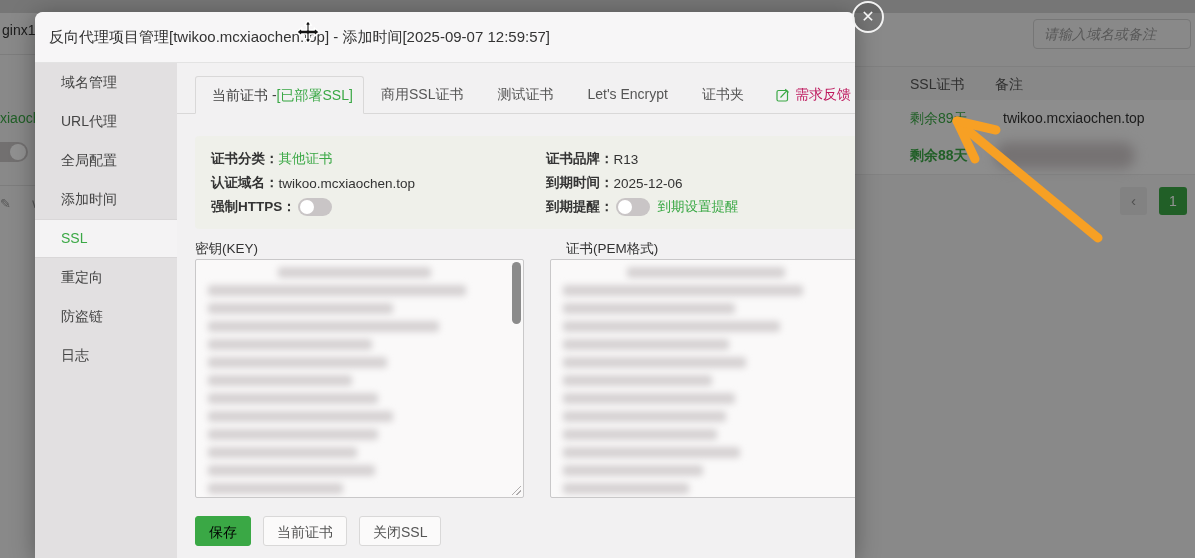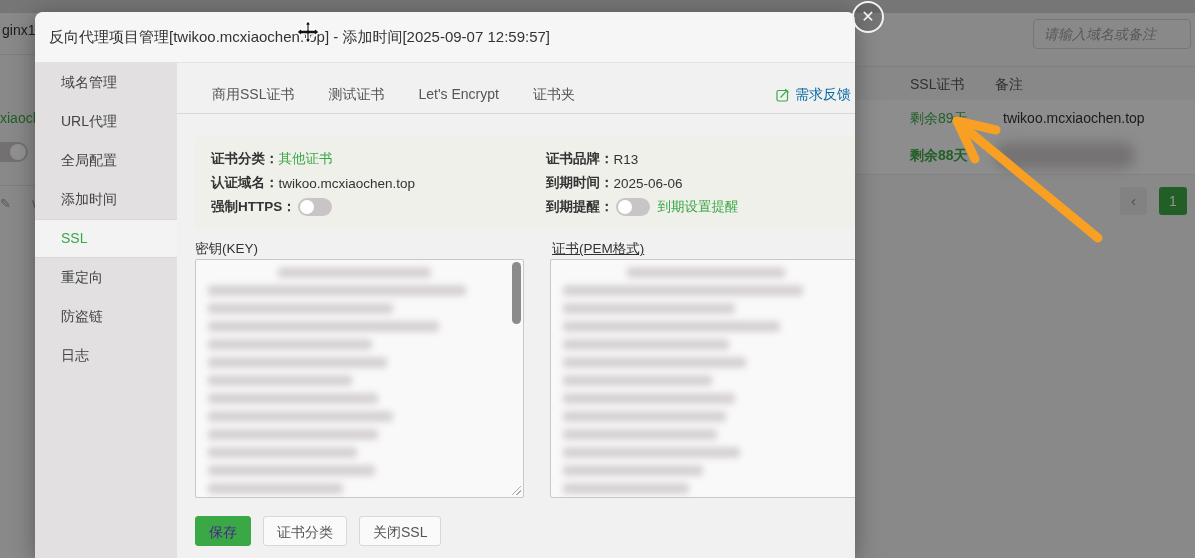--- a/index.html
+++ b/index.html
@@ -52,46 +52,46 @@
   .side-item{height:39px;line-height:39px;padding-left:26px;font-size:14px;color:#444;cursor:pointer;}
   .side-item.active{background:#f4f3f4;color:#3aa845;border-top:1px solid #d9d7d8;border-bottom:1px solid #d9d7d8;height:37px;line-height:37px;}
   .content{position:relative;flex:1;background:#f2f1f2;}
   
   .tab-bar{position:absolute;left:0;right:0;top:13px;height:37px;display:flex;align-items:stretch;
     border-bottom:1px solid #d9d8d8;padding-left:18px;box-sizing:content-box;}
   .tab{line-height:37px;font-size:14px;color:#555;padding:0 17px;cursor:pointer;white-space:nowrap;}
   .tab.active{width:135px;text-align:center;border:1px solid #d9d8d8;border-bottom:1px solid #f2f1f2;
     border-radius:3px 3px 0 0;margin-bottom:-1px;background:#f2f1f2;color:#444;padding:0 16px;}
   .tab.active .badge{color:#3aa845;}
-  .feedback{margin-left:auto;margin-right:4px;display:flex;align-items:center;gap:5px;color:#0369a1;font-size:14px;cursor:pointer;}
+  .feedback{margin-left:auto;margin-right:4px;display:flex;align-items:center;gap:5px;color:#be185d;font-size:14px;cursor:pointer;}
   
   .info-panel{position:absolute;left:18px;top:73px;width:678px;height:93px;background:#eff0ea;border-radius:4px;
     box-sizing:border-box;padding:11px 16px;display:grid;grid-template-columns:335px auto;grid-auto-rows:24px;align-items:center;font-size:13.5px;color:#333;}
   .info-cell{display:flex;align-items:center;white-space:nowrap;}
   .info-label{font-weight:600;}
   .green-text{color:#3aa845;}
   .green-link{color:#3aa845;cursor:pointer;margin-left:8px;}
   .toggle{position:relative;display:inline-block;width:34px;height:18px;border-radius:9px;background:#c9c5c6;margin-left:2px;cursor:pointer;}
   .toggle .knob{position:absolute;left:2px;top:2px;width:14px;height:14px;border-radius:50%;background:#fff;}
   
   .area-label{position:absolute;top:177px;font-size:13.5px;color:#333;}
-  .area-label.key{left:18px;} .area-label.pem{left:375px;text-decoration:underline;}
+  .area-label.key{left:18px;} .area-label.pem{left:389px;}
   .cert-box{position:absolute;top:196px;height:239px;border:1px solid #c9c8c9;border-radius:2px;background:#faf9f9;box-sizing:border-box;overflow:hidden;}
   .cert-box.key{left:18px;width:329px;} .cert-box.pem{left:373px;width:322px;}
   .blur-lines{padding:7px 22px 0 12px;}
   .blur-line{height:11px;border-radius:3px;background:#d6d2d3;margin-bottom:7px;filter:blur(3px);}
   .blur-line.first{margin-left:auto;margin-right:auto;}
   .scroll-thumb{position:absolute;top:2px;right:2px;width:9px;border-radius:5px;background:#8b8b8b;}
   .cert-box.key .scroll-thumb{height:62px;} .cert-box.pem .scroll-thumb{height:52px;}
   .resize-grip{position:absolute;right:2px;bottom:2px;width:9px;height:9px;
     background:linear-gradient(135deg,transparent 46%,#b0adae 46%,#b0adae 54%,transparent 54%,transparent 70%,#b0adae 70%,#b0adae 78%,transparent 78%);}
   
   .btn-row{position:absolute;left:18px;top:453px;display:flex;gap:12px;}
   .btn{height:30px;line-height:30px;padding:0 13px;font-size:14px;border-radius:3px;cursor:pointer;box-sizing:border-box;}
-  .btn.primary{background:#3aa845;color:#4c1d95;border:1px solid #3aa845;}
+  .btn.primary{background:#3aa845;color:#000000;border:1px solid #3aa845;}
   .btn.plain{background:#fbfafa;color:#555;border:1px solid #d9d8d8;}
 </style>
 </head>
 <body>
 
 <div class="bg-page">
   <div class="bg-topband"></div>
   <div class="bg-left-row1">ginx1.</div>
   <div class="bg-left-div1"></div>
   <div class="bg-left-row2">xiaoch</div>
@@ -141,20 +141,23 @@
       <div class="side-item">全局配置</div>
       <div class="side-item">添加时间</div>
       <div class="side-item active">SSL</div>
       <div class="side-item">重定向</div>
       <div class="side-item">防盗链</div>
       <div class="side-item">日志</div>
     </div>
 
     <div class="content">
       <div class="tab-bar">
+        <div class="tab active">
+          <span>当前证书 -</span><span class="badge">[已部署SSL]</span>
+        </div>
         <div class="tab">商用SSL证书</div>
         <div class="tab">测试证书</div>
         <div class="tab">Let's Encrypt</div>
         <div class="tab">证书夹</div>
         <div class="feedback">
           <svg width="14" height="14" viewBox="0 0 14 14">
             <rect x="1" y="2.5" width="10.5" height="10.5" rx="1.5" fill="none" stroke="#3aa845" stroke-width="1.2"></rect>
             <path d="M4.5 9.5 L10.5 3.2 M9.2 1.2 L12.6 4.4" fill="none" stroke="#3aa845" stroke-width="1.2"></path>
           </svg>
           <span>需求反馈</span>
@@ -169,21 +172,21 @@
         <div class="info-cell">
           <span class="info-label">证书品牌：</span>
           <span>R13</span>
         </div>
         <div class="info-cell">
           <span class="info-label">认证域名：</span>
           <span>twikoo.mcxiaochen.top</span>
         </div>
         <div class="info-cell">
           <span class="info-label">到期时间：</span>
-          <span>2025-06-06</span>
+          <span>2025-12-06</span>
         </div>
         <div class="info-cell">
           <span class="info-label">强制HTTPS：</span>
           <span class="toggle">
               <span class="knob"></span>
             </span>
         </div>
         <div class="info-cell">
           <span class="info-label">到期提醒：</span>
           <span class="toggle">
@@ -230,21 +233,21 @@
             <div class="blur-line" style="width: 62%;"></div>
             <div class="blur-line" style="width: 49%;"></div>
             <div class="blur-line" style="width: 44%;"></div>
           </div>
         <div class="scroll-thumb"></div>
         <div class="resize-grip"></div>
       </div>
 
       <div class="btn-row">
         <div class="btn primary">保存</div>
-        <div class="btn plain">证书分类</div>
+        <div class="btn plain">当前证书</div>
         <div class="btn plain">关闭SSL</div>
       </div>
     </div>
   </div>
 </div>
 
 <svg class="move-cursor" width="26" height="26" viewBox="0 0 24 24">
   <path d="M12 1.5 L15.2 5.8 H13.2 V10.2 H17.8 V8.2 L22.5 12 L17.8 15.8 V13.8 H13.2 V18.2 H15.2 L12 22.5 L8.8 18.2 H10.8 V13.8 H6.2 V15.8 L1.5 12 L6.2 8.2 V10.2 H10.8 V5.8 H8.8 Z" fill="#141414" stroke="#ffffff" stroke-width="1.4" stroke-linejoin="round"></path>
 </svg>
 

